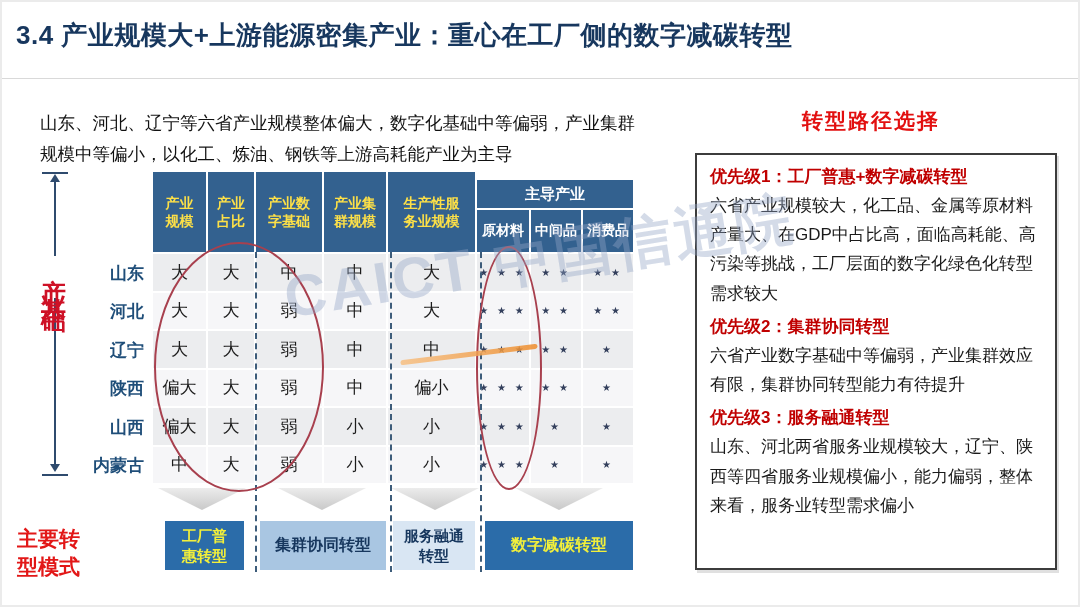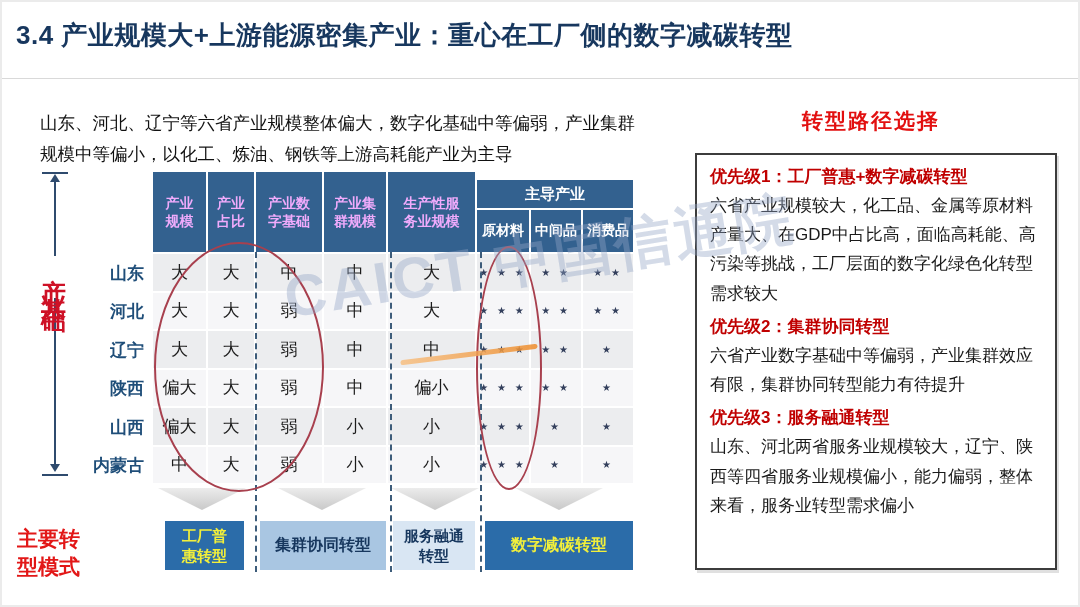--- a/index.html
+++ b/index.html
@@ -31,21 +31,21 @@
   .provinces { position:absolute; left:70px; top:252px; width:76px; display:grid;
                grid-auto-rows:38.5px; z-index:5; }
   .provinces div { display:flex; align-items:center; justify-content:flex-end;
                font-size:17px; font-weight:bold; color:#1F4E79; padding-right:4px; }
 
   
   .grid { position:absolute; left:151px; top:170px; display:grid; z-index:4;
           grid-template-columns:53px 46px 66px 62px 87px 52px 50px 50px;
           grid-template-rows:36px 42px repeat(6,36.5px); gap:2px; }
   .grid > div { display:flex; align-items:center; justify-content:center; text-align:center; }
-  .th { background:#33618F; color:#f0abfc; font-weight:bold; font-size:14px;
+  .th { background:#33618F; color:#fde047; font-weight:bold; font-size:14px;
         line-height:1.3; white-space:pre-line; }
   .th.c1{grid-column:1;grid-row:1/3} .th.c2{grid-column:2;grid-row:1/3}
   .th.c3{grid-column:3;grid-row:1/3} .th.c4{grid-column:4;grid-row:1/3}
   .th.c5{grid-column:5;grid-row:1/3}
   .gh { grid-column:6/9; grid-row:1; background:#33618F; color:#fff; font-weight:bold; font-size:15px;margin-top:8px; }
   .sh { grid-row:2; background:#33618F; color:#fff; font-weight:bold; font-size:14px; }
   .td { font-size:17px; color:#1c1c1c; }
   .ra { background:#ECEDEF; } .rb { background:#F6F6F8; }
   .stars { font-size:10px; letter-spacing:3px; color:#333F5C; font-weight:bold; white-space:nowrap; }
 

